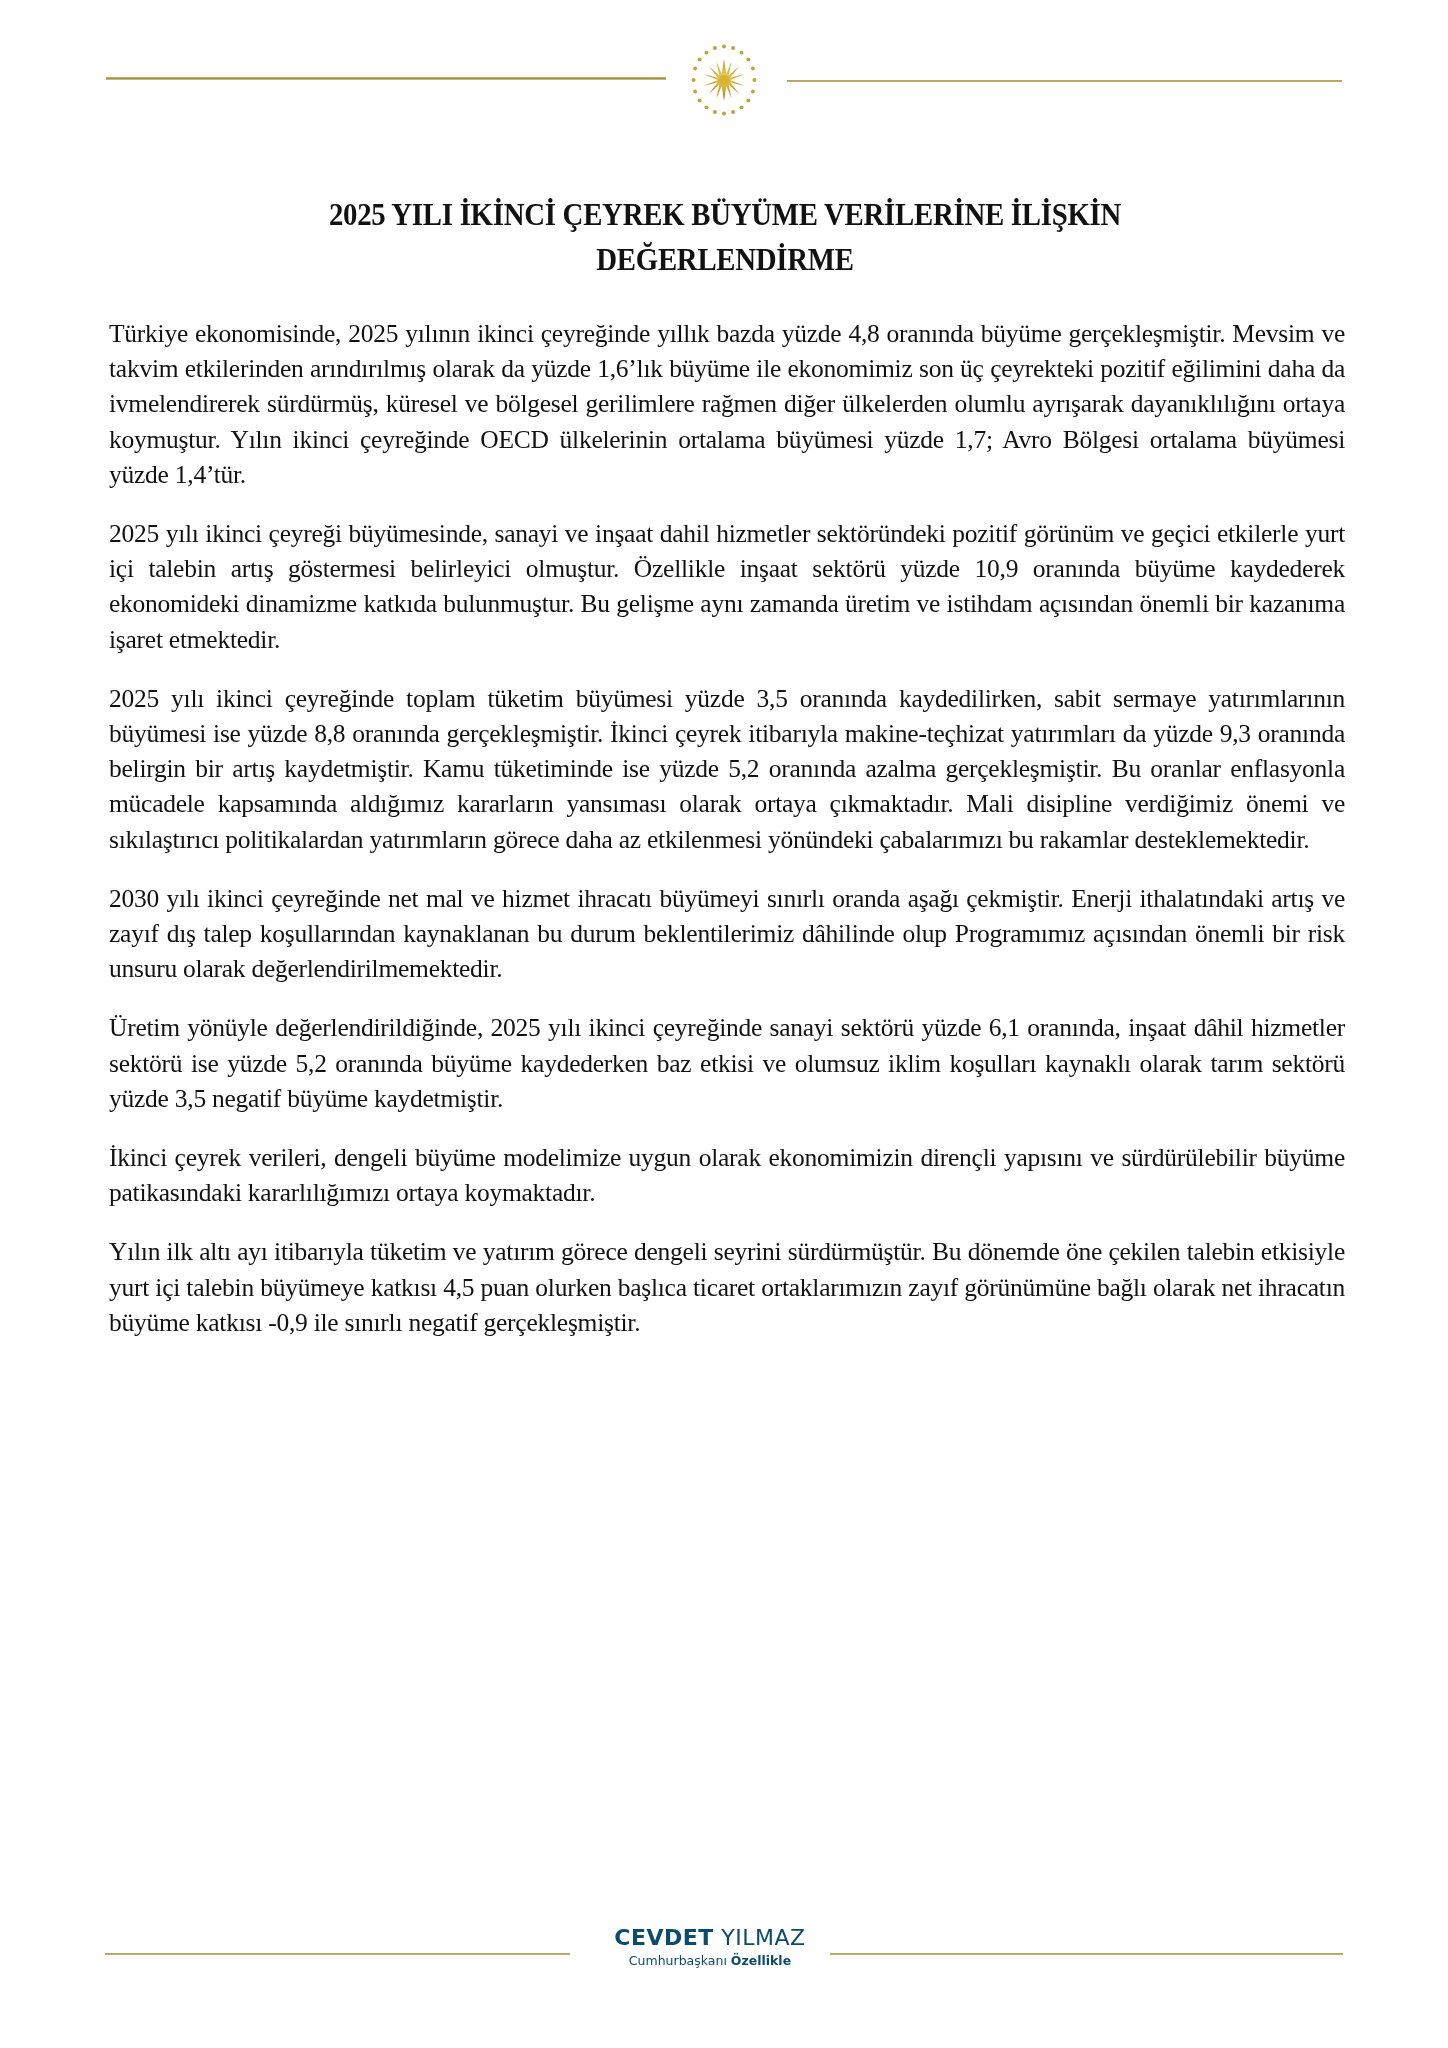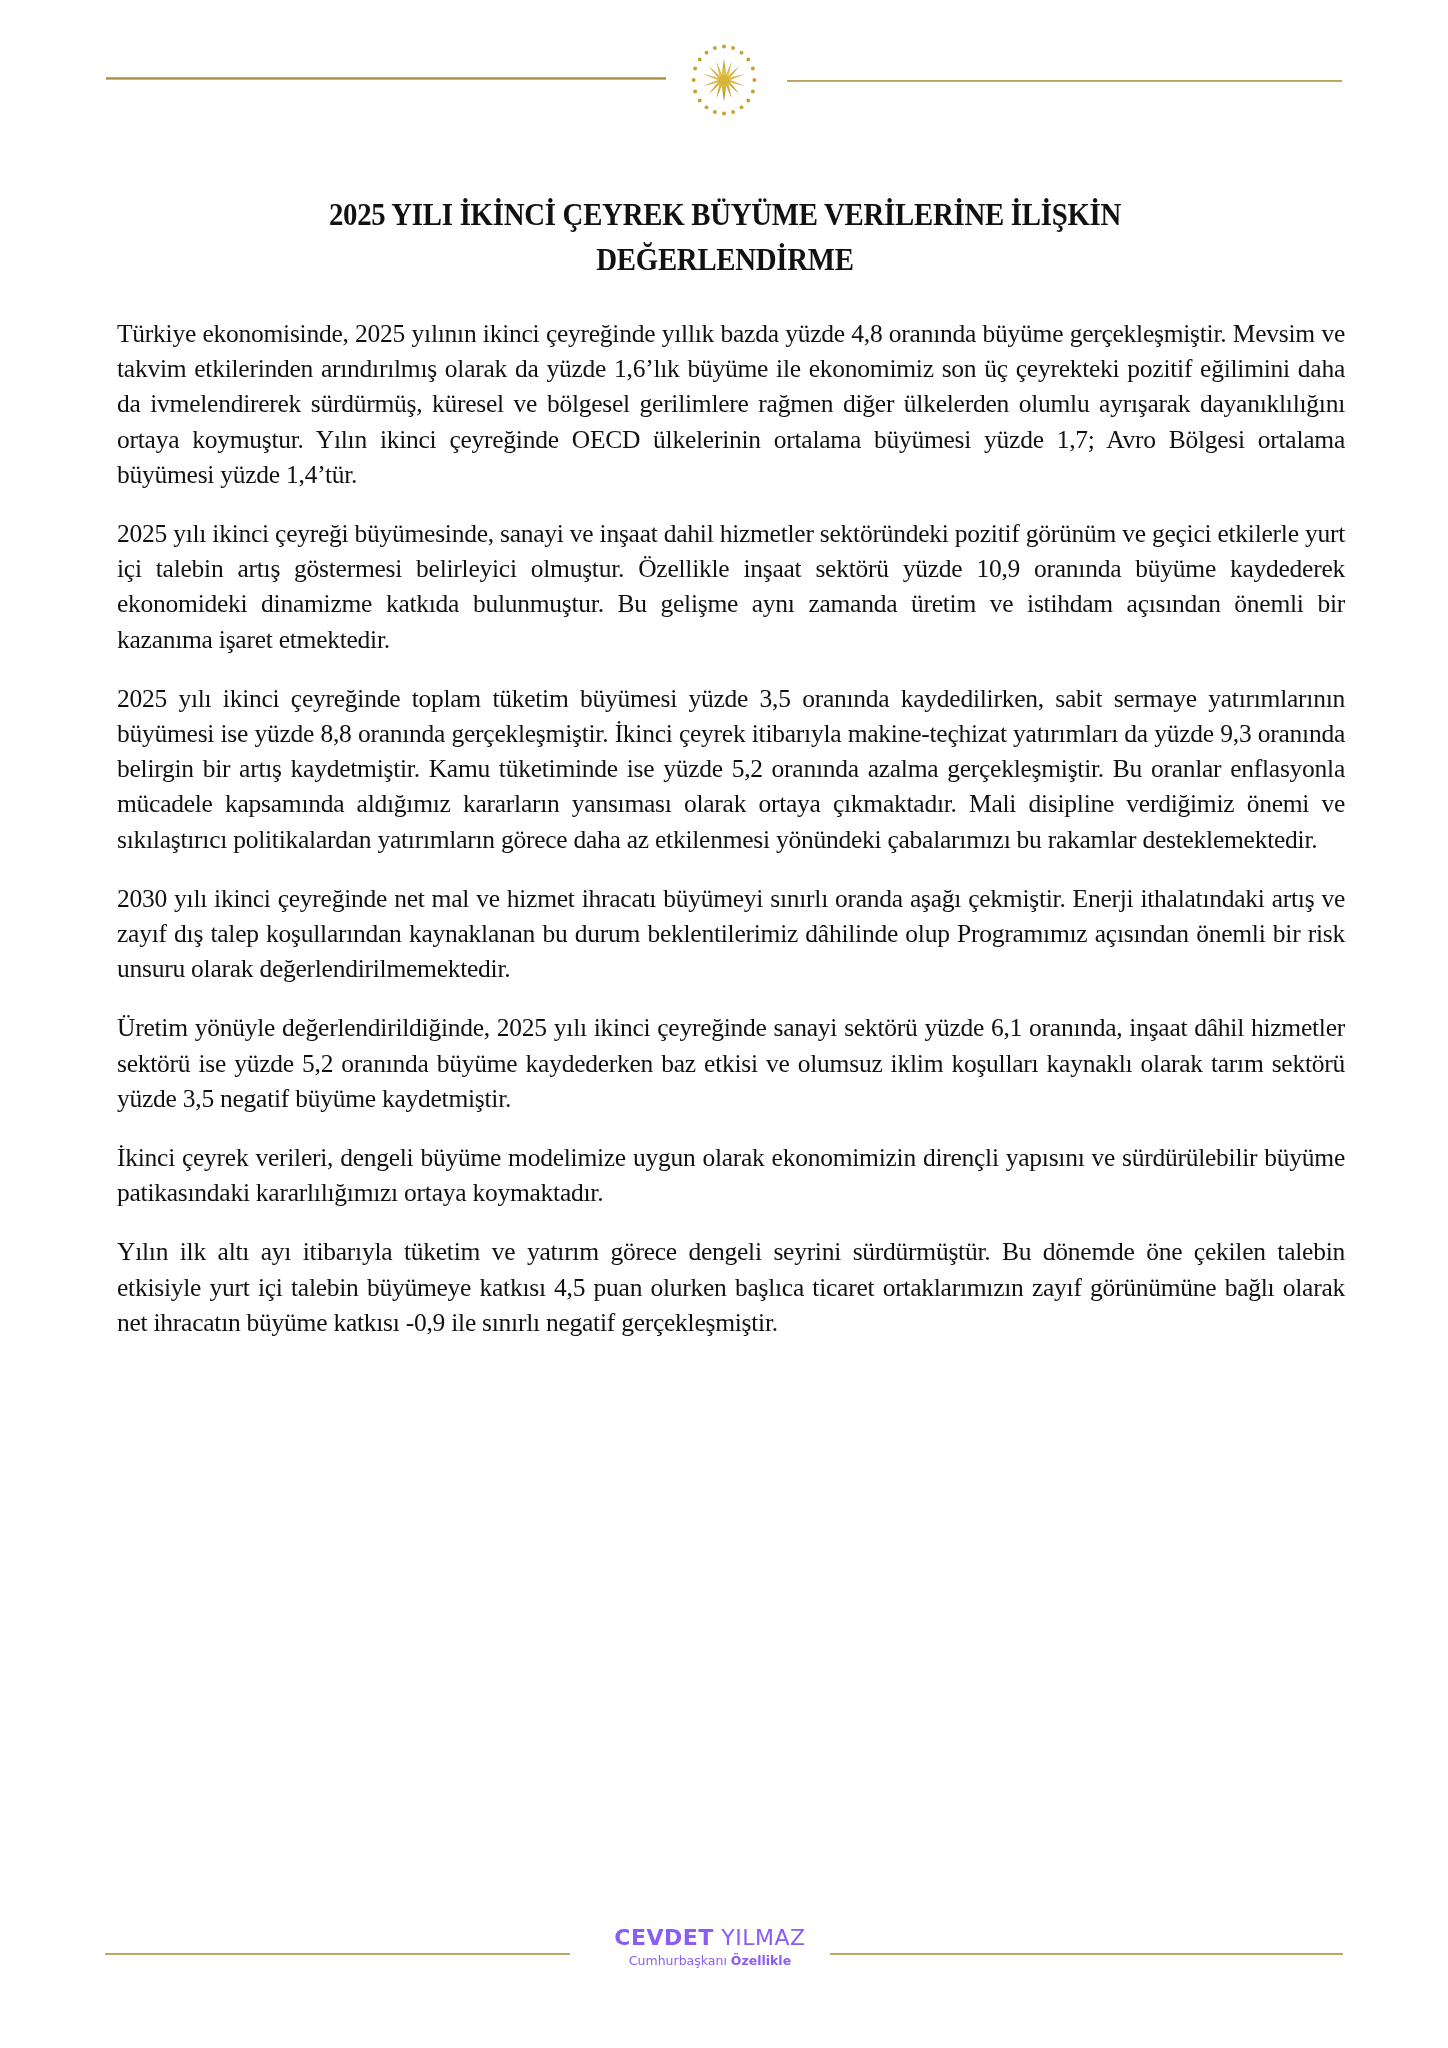--- a/index.html
+++ b/index.html
@@ -12,28 +12,28 @@
   .hl-left  { left: 106px; top: 77px; width: 560px; }
   .hl-right { left: 787px; top: 80px; width: 555px; height: 2px; }
   .emblem { position: absolute; left: 686px; top: 42px; width: 76px; height: 76px; }
 
   .title { position: absolute; top: 192px; left: 105px; width: 1240px; text-align: center;
            font-weight: bold; font-size: 31px; line-height: 45px; letter-spacing: -0.3px;
            transform: scaleX(0.93); transform-origin: center top; }
   .title div { white-space: nowrap; }
 
   .body-text { position: absolute; top: 316px; left: 105px; width: 1240px; }
-  .para { margin: 0 0 24px 12px; font-size: 25.5px; line-height: 35.2px;
+  .para { margin: 0 0 24px 4px; font-size: 25.5px; line-height: 35.2px;
           text-align: justify; letter-spacing: -0.25px; word-spacing: 0px; }
 
   .footer { position: absolute; left: 0; top: 1915px; width: 1448px; height: 80px; }
   .fl-left  { left: 105px; top: 38px; width: 465px; height: 2px; }
   .fl-right { left: 830px; top: 38px; width: 513px; height: 2px; }
   .sig { position: absolute; left: 590px; top: 10px; width: 240px; text-align: center;
-         font-family: "DejaVu Sans", "Liberation Sans", sans-serif; color: #8b5cf6; }
+         font-family: "DejaVu Sans", "Liberation Sans", sans-serif; color: #0c4a6e; }
   .sig-name { font-size: 22px; line-height: 26px; letter-spacing: 0.5px; white-space: nowrap; }
   .sig-name b { font-weight: bold; }
   .sig-name span { font-weight: normal; }
   .sig-role { font-size: 12.5px; line-height: 16px; white-space: nowrap; margin-top: 2px; }
   .sig-role b { font-weight: bold; }
 </style>
 </head>
 <body>
 
 <div class="header">

